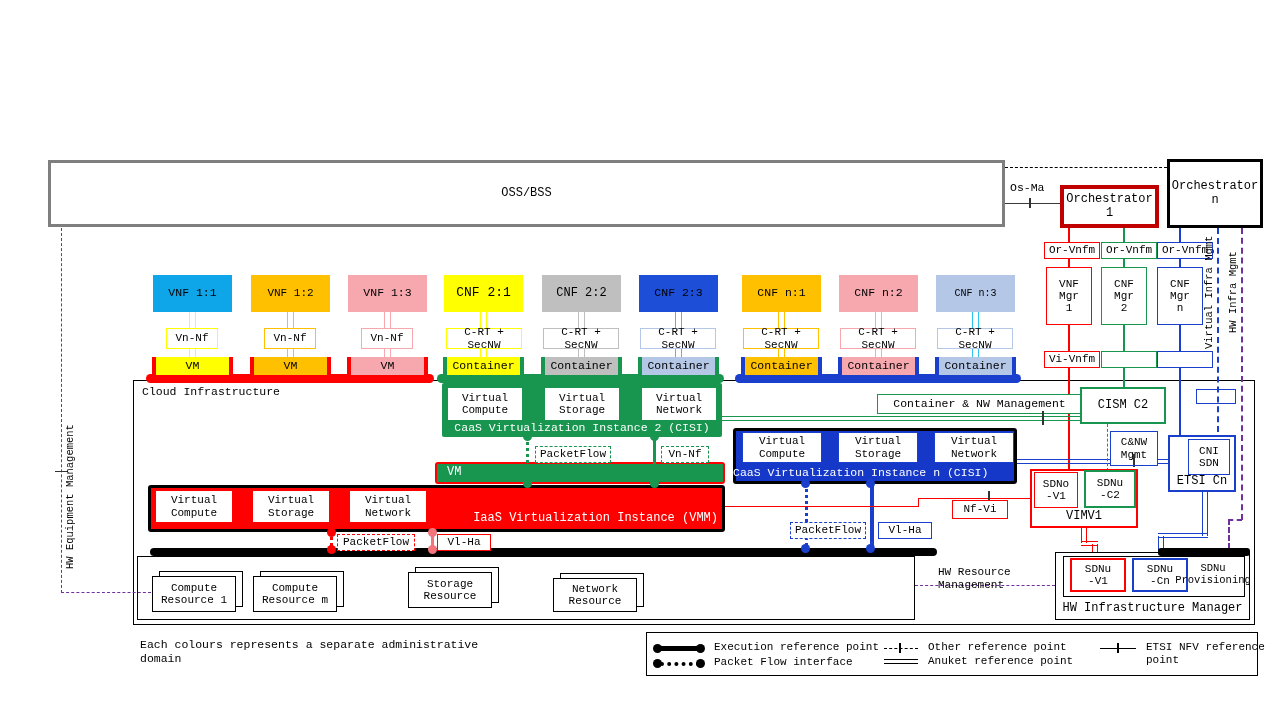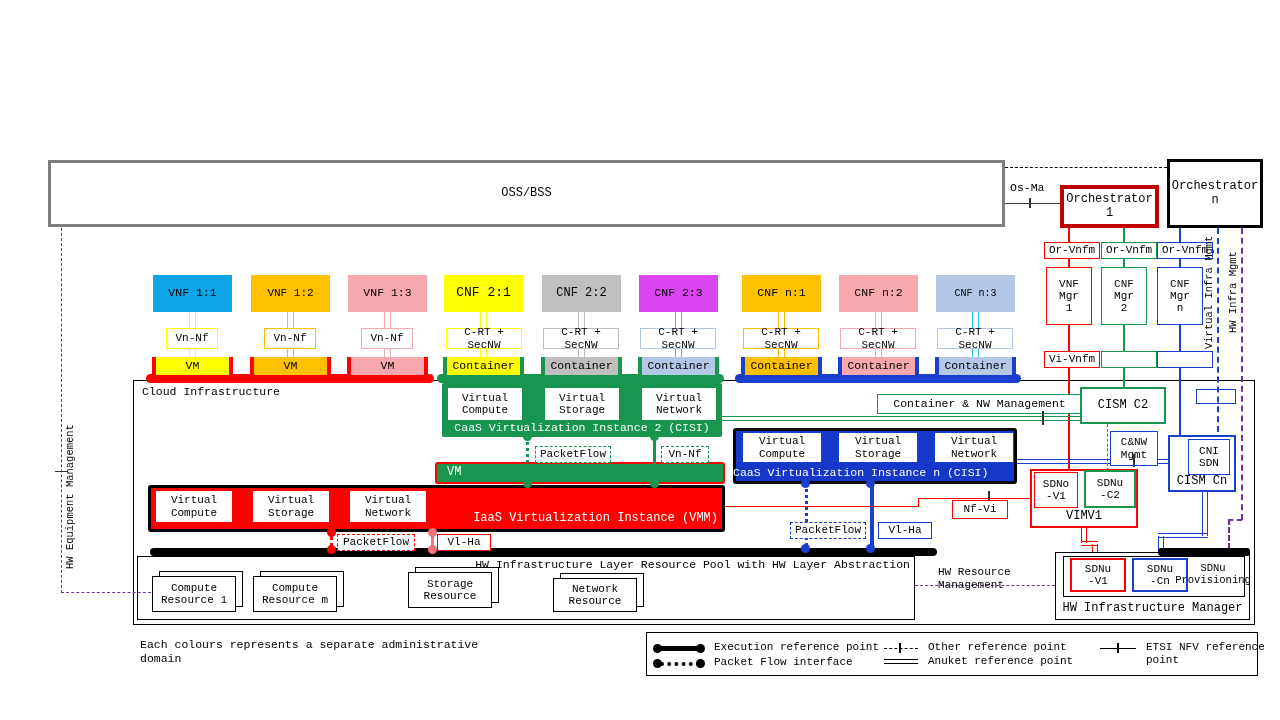--- a/index.html
+++ b/index.html
@@ -65,21 +65,21 @@
 n</div>
   <div class="box" style="left:1044px;top:351px;width:56px;height:17px;border:1.6px solid #FF0000">Vi-Vnfm</div>
   <div class="box" style="left:1101px;top:351px;width:56px;height:17px;border:1.6px solid #18964F"></div>
   <div class="box" style="left:1157px;top:351px;width:56px;height:17px;border:1.6px solid #1A3FCC"></div>
 
   <div class="box" style="left:153px;top:275px;width:79px;height:37px;background:#0ea5e9;font-size:11.5px">VNF 1:1</div>
   <div class="box" style="left:251px;top:275px;width:79px;height:37px;background:#FFC000;font-size:11px">VNF 1:2</div>
   <div class="box" style="left:348px;top:275px;width:79px;height:37px;background:#F6A8AE;font-size:11.5px">VNF 1:3</div>
   <div class="box" style="left:444px;top:275px;width:79px;height:37px;background:#FFFF00;font-size:13px">CNF 2:1</div>
   <div class="box" style="left:542px;top:275px;width:79px;height:37px;background:#BFBFBF;font-size:12px">CNF 2:2</div>
-  <div class="box" style="left:639px;top:275px;width:79px;height:37px;background:#d946ef;font-size:11.5px">CNF 2:3</div>
+  <div class="box" style="left:639px;top:275px;width:79px;height:37px;background:#1d4ed8;font-size:11.5px">CNF 2:3</div>
   <div class="box" style="left:742px;top:275px;width:79px;height:37px;background:#FFC000;font-size:11.5px">CNF n:1</div>
   <div class="box" style="left:839px;top:275px;width:79px;height:37px;background:#F6A8AE;font-size:11.5px">CNF n:2</div>
   <div class="box" style="left:936px;top:275px;width:79px;height:37px;background:#B4C7E7;font-size:10px">CNF n:3</div>
 
   <div class="conn" style="left:189px;border-color:#FFFF00"></div>
   <div class="conn" style="left:287px;border-color:#FFC000"></div>
   <div class="conn" style="left:384px;border-color:#F6A8AE"></div>
   <div class="conn" style="left:480px;border-color:#FFFF00"></div>
   <div class="conn" style="left:578px;border-color:#BFBFBF"></div>
   <div class="conn" style="left:675px;border-color:#2EC6F0"></div>
@@ -182,33 +182,32 @@
   <div class="hl" style="left:918px;top:498px;width:112px;border-top:1.8px solid #FF0000"></div>
   <div class="box" style="left:952px;top:500px;width:56px;height:19px;border:1.6px solid #FF0000;z-index:4">Nf-Vi</div>
   <div class="tick" style="left:988px;top:491px;height:10px"></div>
 
   <div class="box" style="left:1080px;top:387px;width:86px;height:37px;border:2px solid #18964F;font-size:12px">CISM C2</div>
   <div class="vl" style="left:1107px;top:424px;height:47px;border-left:1.8px dashed #18964F"></div>
   <div class="box" style="left:1110px;top:431px;width:48px;height:35px">C&amp;NW
 Mgmt</div>
   <div class="a" style="left:1110px;top:431px;width:48px;height:35px;border:1.6px solid #1A3FCC;z-index:3"></div>
   <div class="box" style="left:1196px;top:389px;width:40px;height:15px;border:1.6px solid #1A3FCC;background:transparent"></div>
-  <div class="box" style="left:1168px;top:435px;width:68px;height:57px;border:2px solid #1A3FCC;align-items:flex-end;font-size:12px;padding-bottom:2px"><span>CISM Cn</span></div>
+  <div class="box" style="left:1168px;top:435px;width:68px;height:57px;border:2px solid #1A3FCC;align-items:flex-end;font-size:12px;padding-bottom:2px"><span>ETSI Cn</span></div>
   <div class="box" style="left:1188px;top:439px;width:42px;height:36px;border:1.6px solid #1A3FCC;z-index:3">CNI
 SDN</div>
 
   <div class="box" style="left:1030px;top:469px;width:108px;height:59px;border:2px solid #FF0000;align-items:flex-end;font-size:12px;padding-bottom:3px;z-index:2"><span>VIMV1</span></div>
   <div class="box" style="left:1034px;top:472px;width:44px;height:36px;border:1.6px solid #FF0000;z-index:3">SDNo
 -V1</div>
   <div class="box" style="left:1084px;top:470px;width:52px;height:38px;border:2px solid #18964F;z-index:3">SDNu
 -C2</div>
 
   <div class="a" style="left:150px;top:548px;width:787px;height:8px;background:#000;border-radius:4px;z-index:2"></div>
   <div class="a" style="left:137px;top:556px;width:778px;height:64px;border:1.6px solid #000;z-index:1"></div>
-  <div class="lbl" style="left:400px;top:558px;width:510px;text-align:right;font-size:11.5px">HW Infrastructure Layer Resource Pool with HW Layer Abstraction</div>
   <div class="a" style="left:159px;top:571px;width:84px;height:36px;border:1.3px solid #000;background:#fff;z-index:2"></div>
   <div class="box" style="left:152px;top:576px;width:84px;height:36px;border:1.3px solid #000;z-index:3">Compute
 Resource 1</div>
   <div class="a" style="left:260px;top:571px;width:84px;height:36px;border:1.3px solid #000;background:#fff;z-index:2"></div>
   <div class="box" style="left:253px;top:576px;width:84px;height:36px;border:1.3px solid #000;z-index:3">Compute
 Resource m</div>
   <div class="a" style="left:415px;top:567px;width:84px;height:36px;border:1.3px solid #000;background:#fff;z-index:2"></div>
   <div class="box" style="left:408px;top:572px;width:84px;height:36px;border:1.3px solid #000;z-index:3">Storage
 Resource</div>
   <div class="a" style="left:560px;top:573px;width:84px;height:34px;border:1.3px solid #000;background:#fff;z-index:2"></div>

